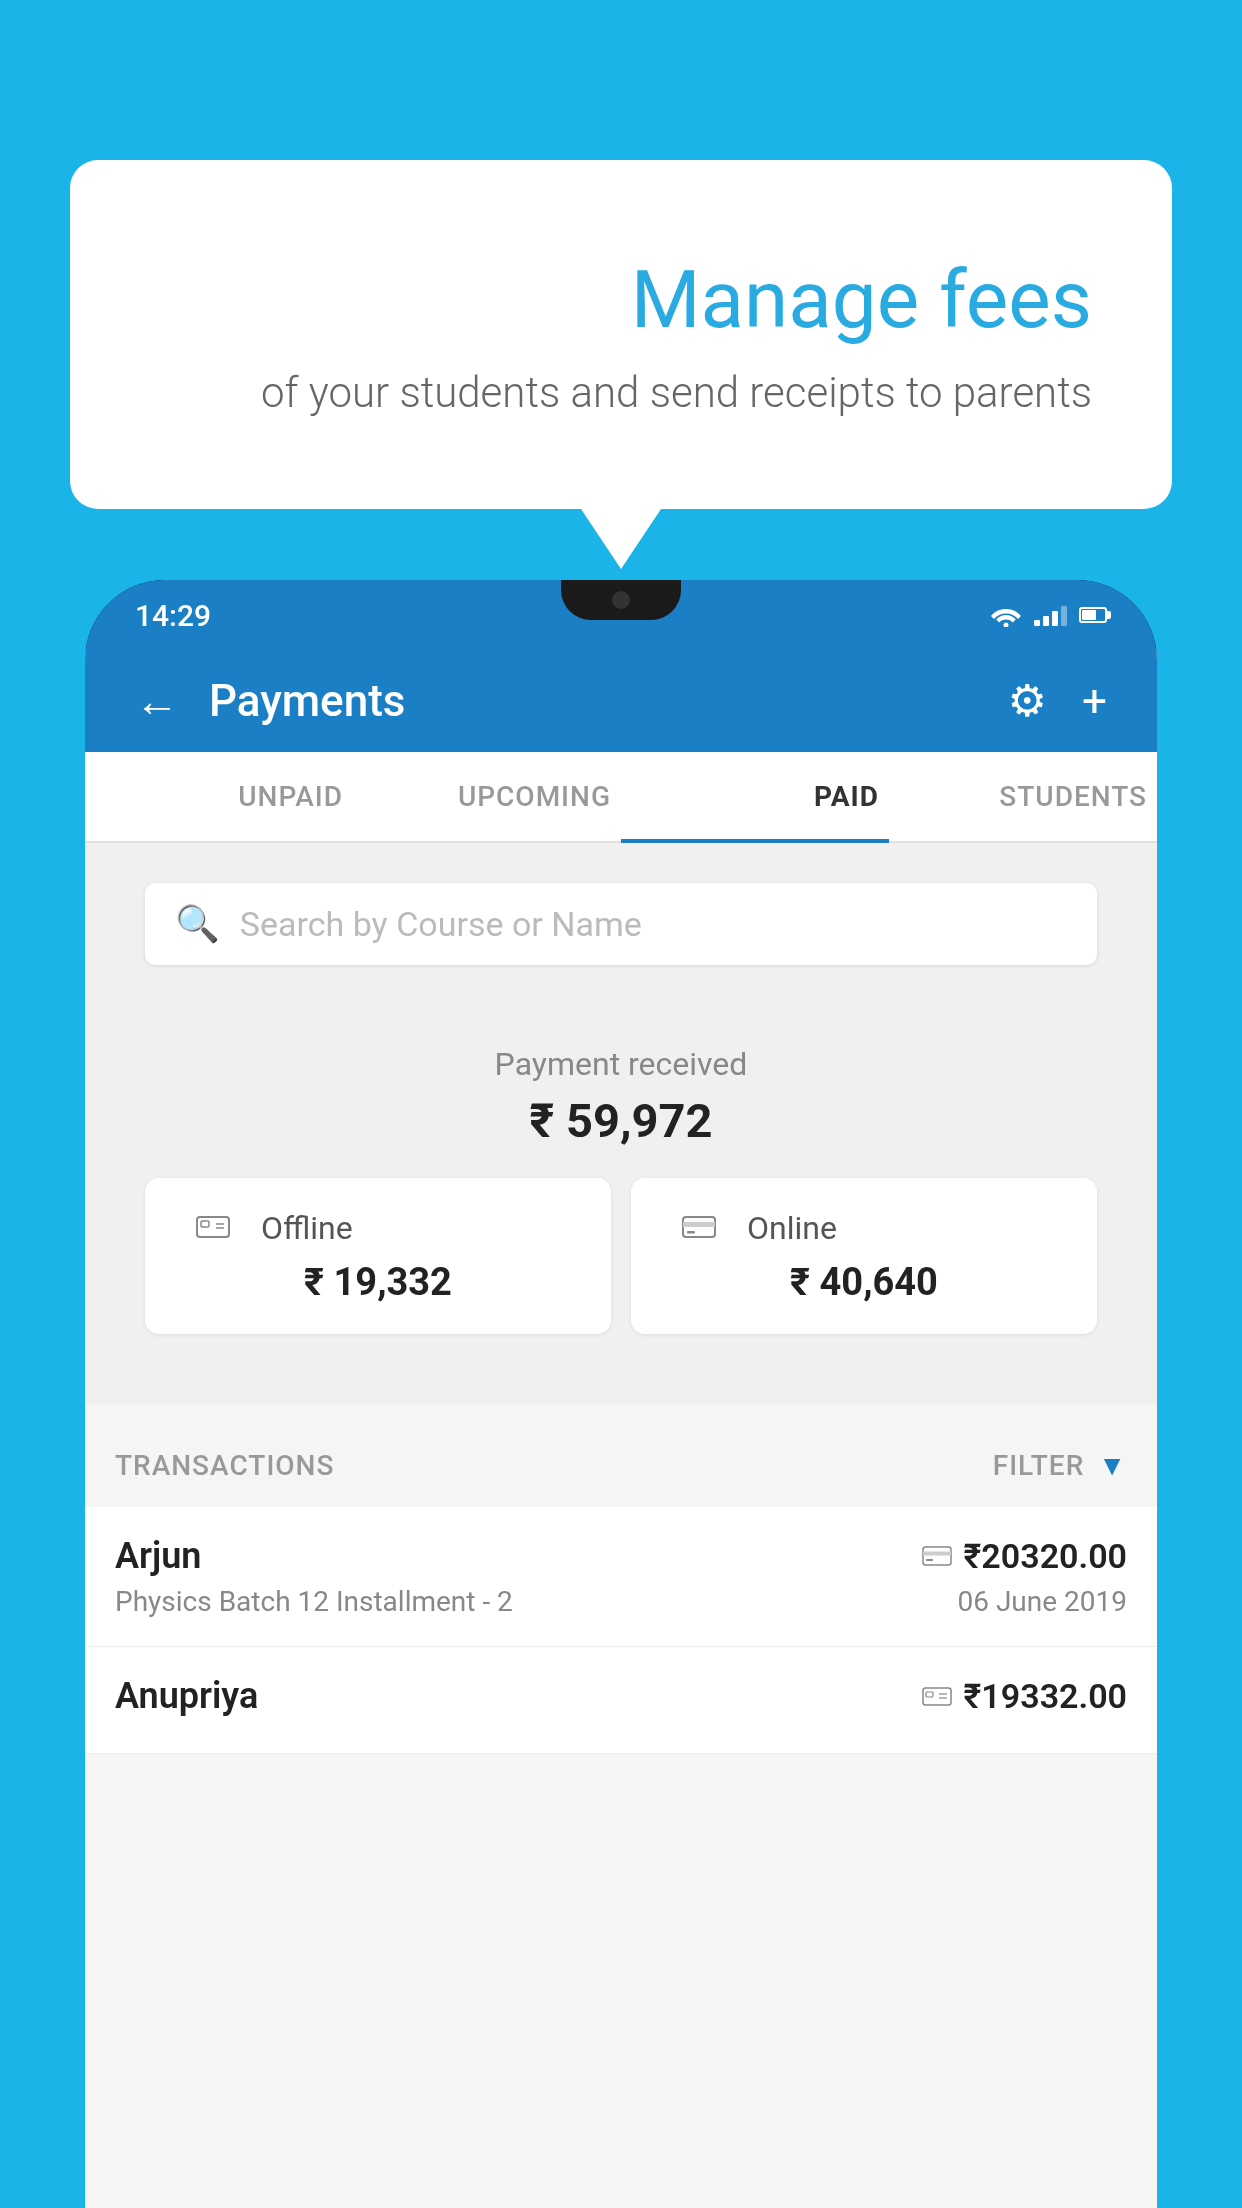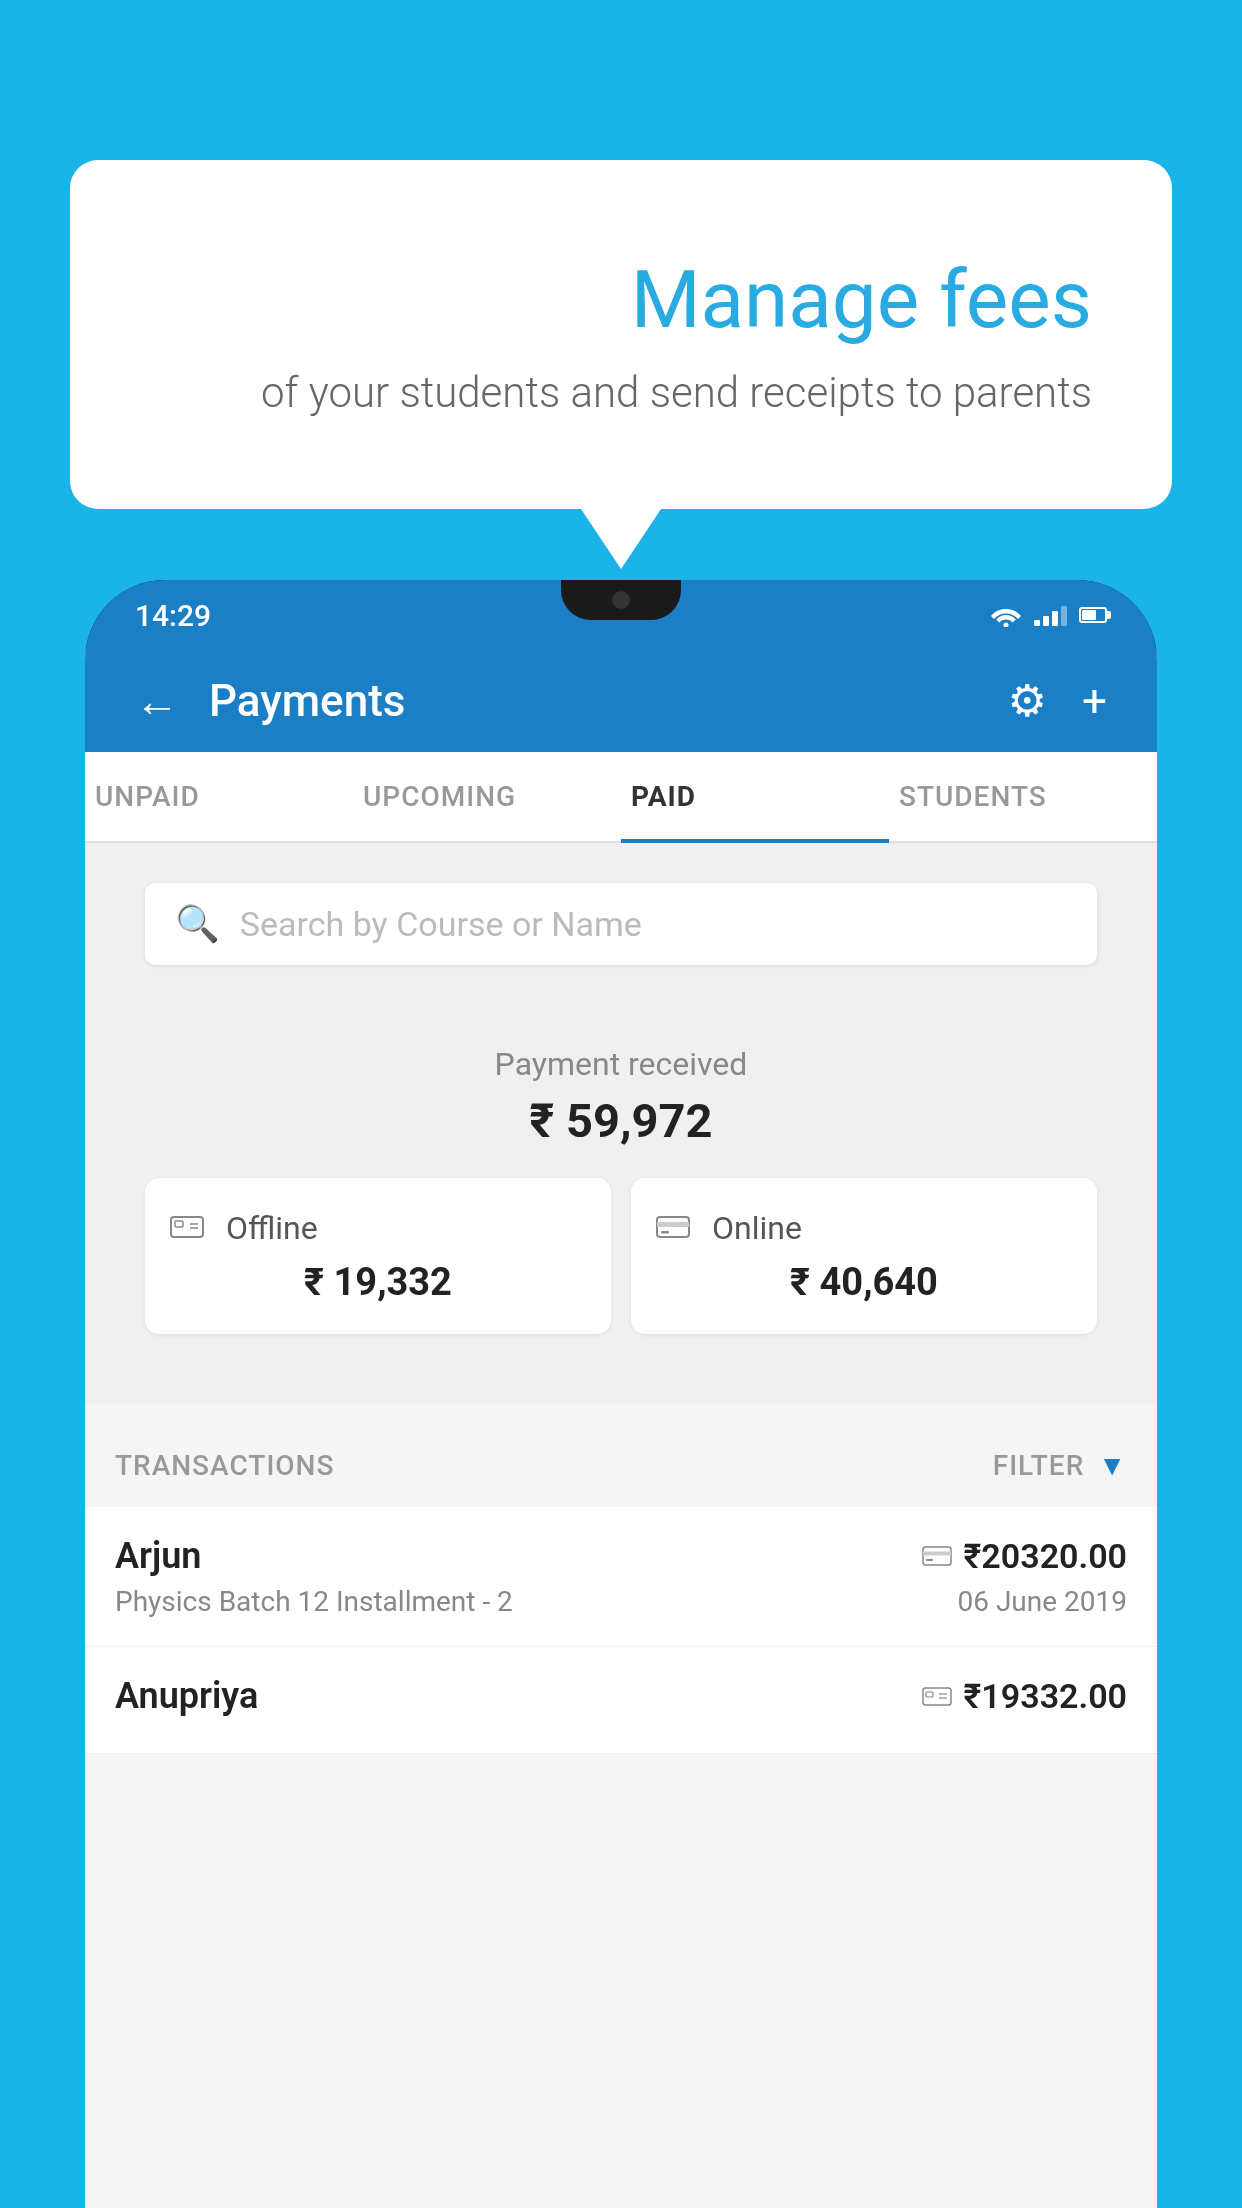--- a/index.html
+++ b/index.html
@@ -145,21 +145,21 @@
     }
 
     
     .tabs-container {
       background: white;
       display: flex;
       border-bottom: 2px solid #e0e0e0;
     }
     .tab {
       flex: 1;
-      text-align: left;
+      text-align: right;
       padding: 28px 10px;
       font-size: 28px;
       font-weight: 500;
       color: #999;
       letter-spacing: 1px;
       cursor: pointer;
       position: relative;
     }
     .tab.active {
       color: #333;
@@ -227,21 +227,22 @@
       border-radius: 14px;
       padding: 30px 25px;
       display: flex;
       flex-direction: column;
       gap: 12px;
       box-shadow: 0 1px 4px rgba(0,0,0,0.08);
     }
     .card-header-row {
       display: flex;
       align-items: center;
-      gap: 22px;
+      gap: 31px;
+      margin-left: 26px;
     }
     .card-icon {
       font-size: 34px;
       color: #888;
     }
     .card-type-label {
       font-size: 32px;
       color: #555;
     }
     .card-amount {

